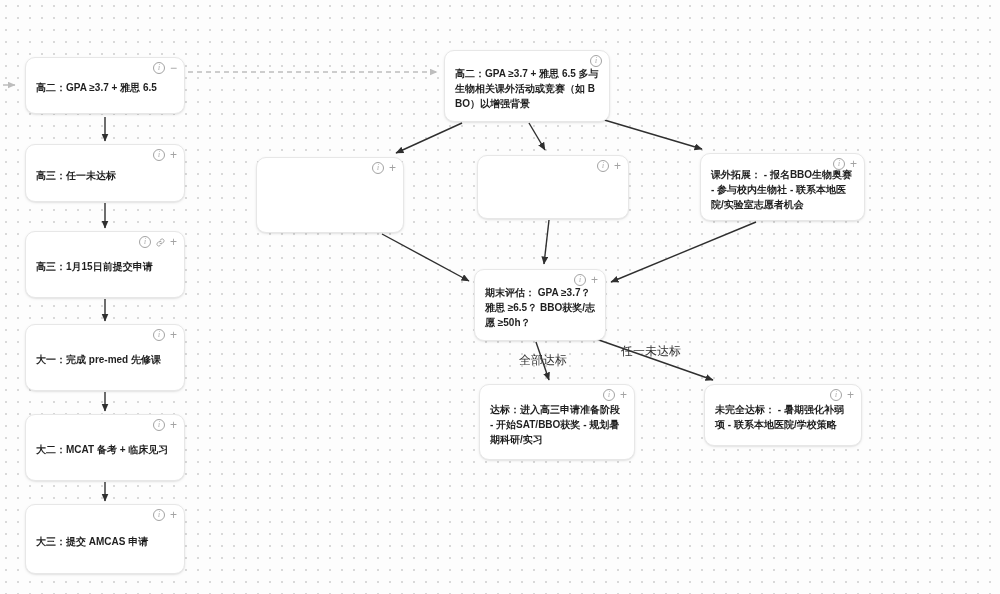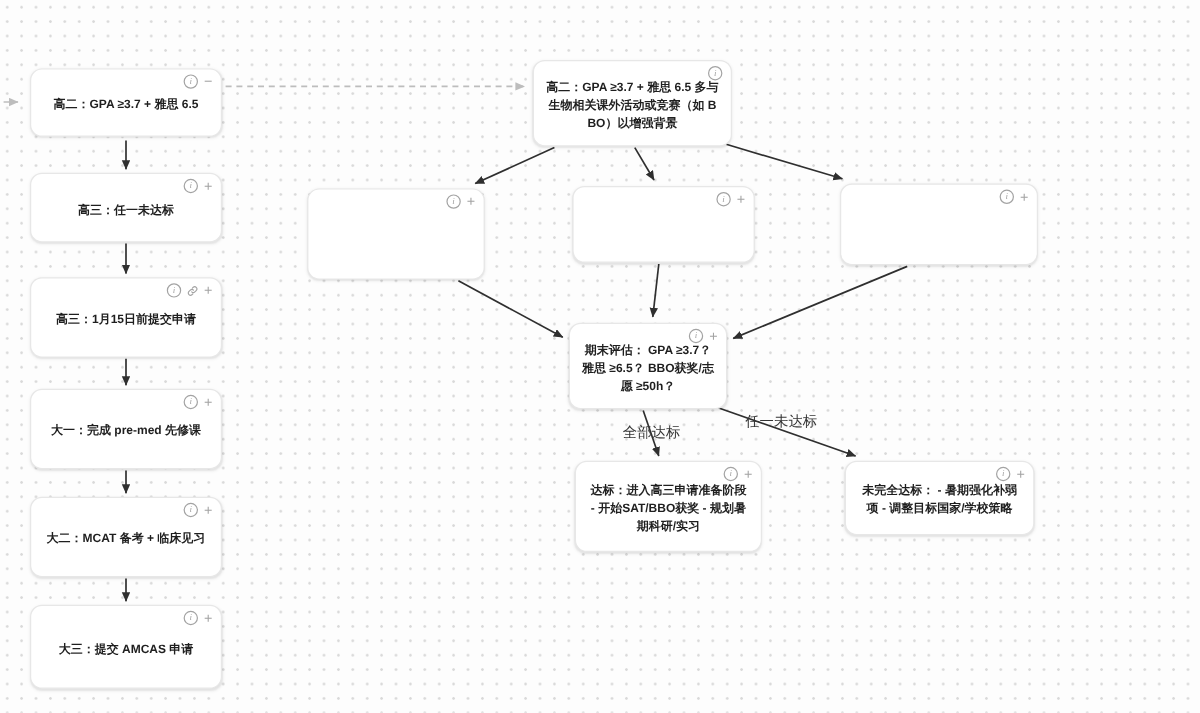--- a/index.html
+++ b/index.html
@@ -12,21 +12,21 @@
   }
   #edges{position:absolute;left:0;top:0;pointer-events:none;}
   .node{
     position:absolute;background:#ffffff;border:1px solid #e7e7e7;border-radius:10px;
     box-shadow:0 1px 3px rgba(0,0,0,.08),0 1px 1px rgba(0,0,0,.04);
     display:flex;align-items:center;justify-content:center;
     padding:13px 10px 9px;box-sizing:border-box;cursor:move;
   }
   .node-text{
     font-size:10px;font-weight:700;color:#1f1f1f;line-height:1.5;
-    text-align:center;word-break:break-all;width:100%;
+    word-break:break-all;width:100%;
   }
   .icons{position:absolute;top:4px;right:7px;display:flex;align-items:center;gap:5px;}
   .ico{color:#a3a3a3;font-size:12px;line-height:1;cursor:pointer;font-weight:400;}
   .ico.info{
     width:10px;height:10px;border:1px solid #a3a3a3;border-radius:50%;
     font-size:7.5px;display:flex;align-items:center;justify-content:center;
     font-style:italic;font-family:"Liberation Serif", serif;
   }
   .ico.linksvg{display:flex;align-items:center;}
   .edge-label{position:absolute;font-size:12px;color:#333;white-space:nowrap;}
@@ -140,20 +140,21 @@
       <span class="ico info">i</span>
       <span class="ico">+</span>
     </div>
   </div>
 
   <div class="node" style="left:700px;top:153px;width:165px;height:68px">
     <div class="icons">
       <span class="ico info">i</span>
       <span class="ico">+</span>
     </div>
+    <div class="node-text">课外拓展： - 报名BBO生物奥赛 - 参与校内生物社 - 联系本地医院/实验室志愿者机会</div>
   </div>
 
   <div class="node" style="left:474px;top:269px;width:132px;height:72px">
     <div class="icons">
       <span class="ico info">i</span>
       <span class="ico">+</span>
     </div>
     <div class="node-text">期末评估： GPA ≥3.7？ 雅思 ≥6.5？ BBO获奖/志愿 ≥50h？</div>
   </div>
 
@@ -163,19 +164,19 @@
       <span class="ico">+</span>
     </div>
     <div class="node-text">达标：进入高三申请准备阶段 - 开始SAT/BBO获奖 - 规划暑期科研/实习</div>
   </div>
 
   <div class="node" style="left:704px;top:384px;width:158px;height:62px">
     <div class="icons">
       <span class="ico info">i</span>
       <span class="ico">+</span>
     </div>
-    <div class="node-text">未完全达标： - 暑期强化补弱项 - 调整目标国家/学校策略</div>
+    <div class="node-text">未完全达标： - 暑期强化补弱项 - 联系本地医院/学校策略</div>
   </div>
 
   <div class="edge-label" style="left:519px;top:352px">全部达标</div>
   <div class="edge-label" style="left:621px;top:343px">任一未达标</div>
 
 </div>
 
 </body></html>

